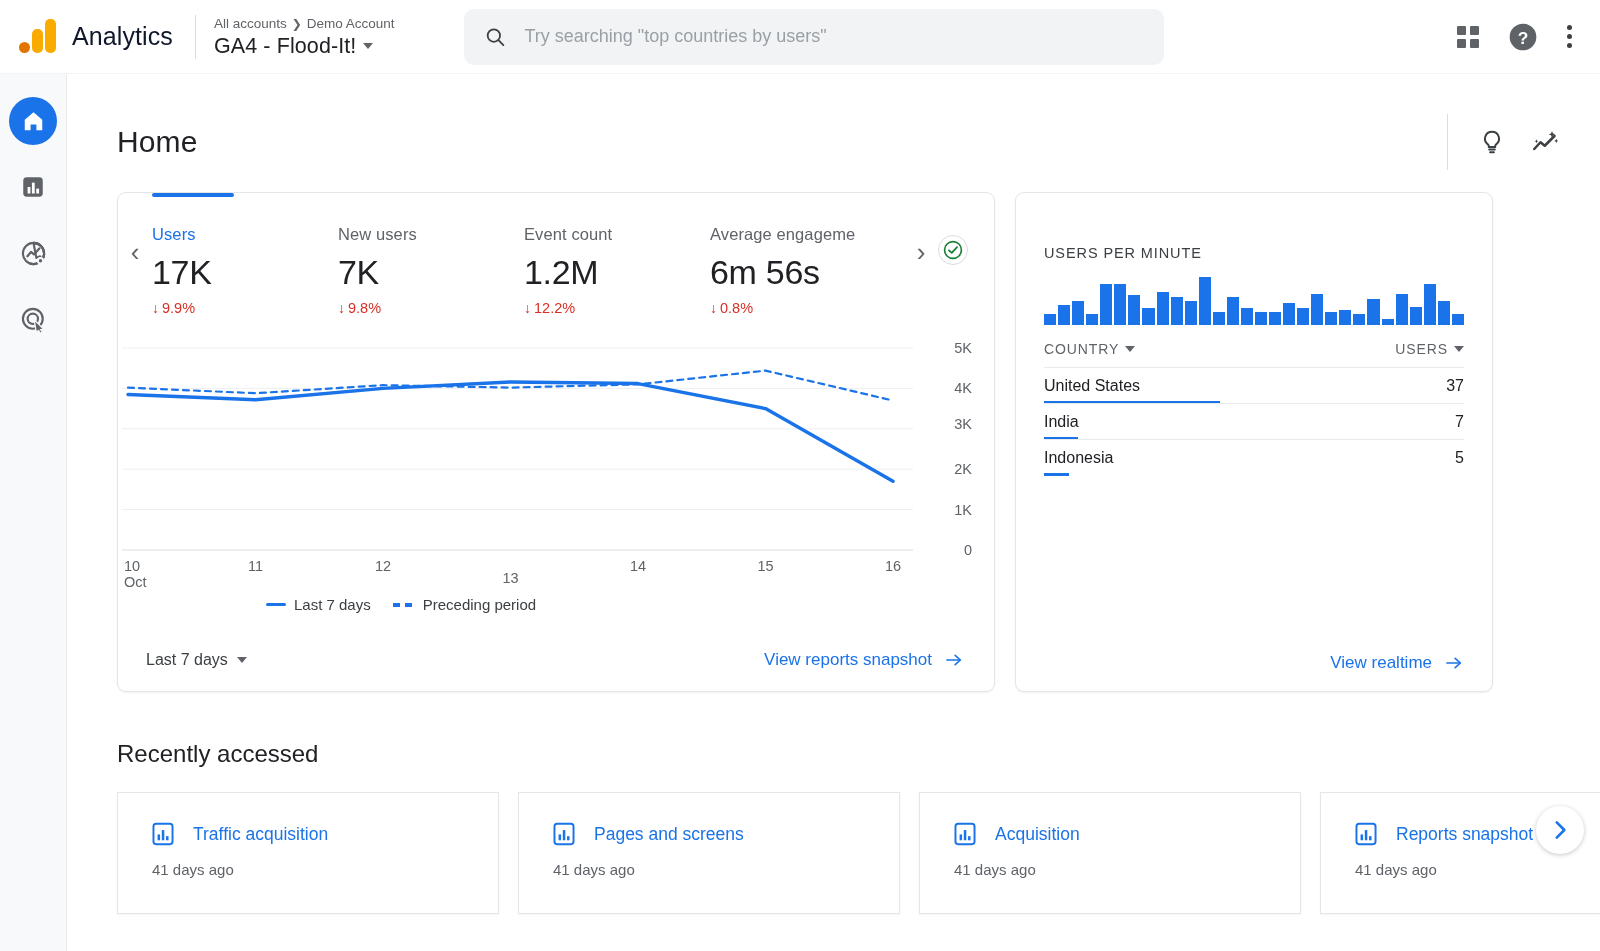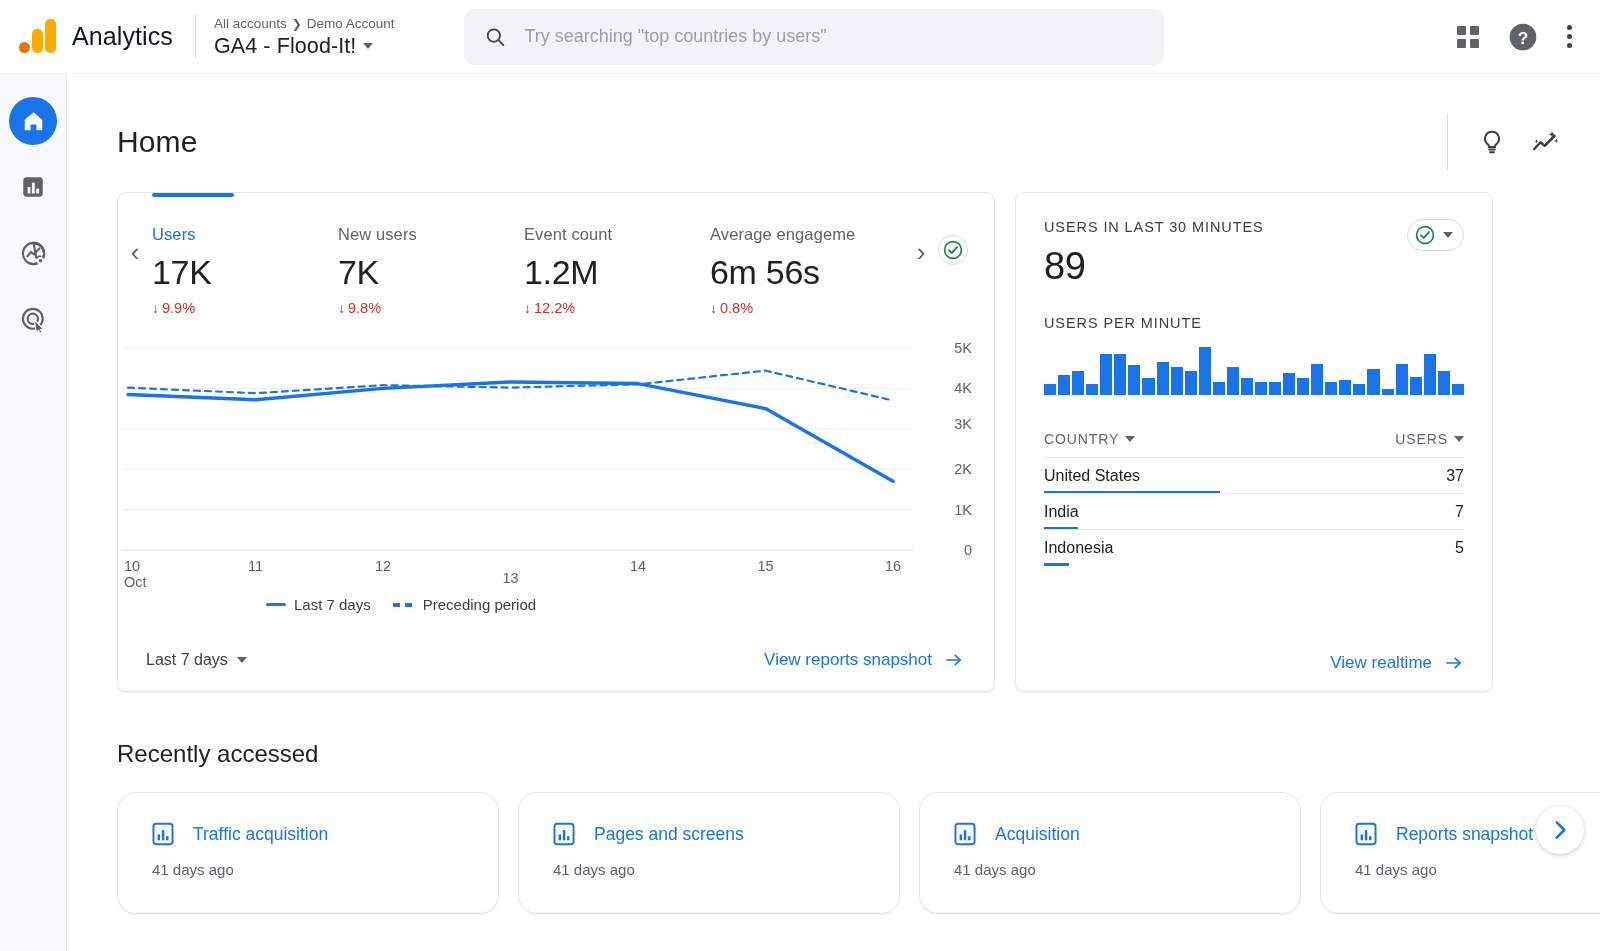--- a/index.html
+++ b/index.html
@@ -117,38 +117,38 @@
   
   .rt-head { display: flex; align-items: flex-start; }
   .rt-label { font-size: 14.5px; color: #3c4043; letter-spacing: .9px; font-weight: 500;}
   .rt-big { font-size: 38px; color: #202124; margin-top: 8px; letter-spacing: -.5px; line-height: 46px;}
   .rt-chip { margin-left: auto; display: flex; align-items: center; gap: 7px;
              border: 1px solid #dadce0; border-radius: 16px; padding: 4px 10px 4px 6px; cursor: pointer;}
   .rt-upm { font-size: 14.5px; color: #3c4043; letter-spacing: .9px; font-weight: 500; margin-top: 26px;}
   .bars { display: flex; align-items: flex-end; gap: 2px; height: 48px; margin-top: 16px; }
   .bars .bar { flex: 1; background: #1a73e8; }
 
-  .tbl-head { display: flex; margin-top: 36px; padding-bottom: 10px; justify-content: space-between; }
+  .tbl-head { display: flex; margin-top: 16px; padding-bottom: 10px; justify-content: space-between; }
   .th { font-size: 14px; color: #5f6368; letter-spacing: .9px; font-weight: 500;
         display: flex; align-items: center; gap: 6px; cursor: pointer;}
   .th.right { margin-left: auto; }
   .trow { position: relative; height: 36px; border-top: 1px solid #e8eaed; display: flex;
           align-items: center; }
   .trow:first-of-type { border-top: 1px solid #e8eaed; }
   .tc-country { font-size: 16px; color: #202124; }
   .tc-users { margin-left: auto; font-size: 16px; color: #202124; }
   .rowbar { position: absolute; left: 0; bottom: -1px; height: 3px; background: #1a73e8; }
   .rt-foot { position: absolute; bottom: 18px; right: 28px; display: flex; align-items: center;
              gap: 12px; color: #1a73e8; font-size: 17px; cursor: pointer;}
 
   
   .recent-title { font-size: 24px; color: #202124; padding: 48px 0 0 50px; }
   .recent-row { display: flex; gap: 19px; padding: 24px 0 0 50px; position: relative; }
   .rcard { width: 382px; height: 122px; background: #fff; border: 1px solid #e4e6e8;
-           border-radius: 19px; padding: 28px 0 0 32px; box-shadow: 0 1px 2px rgba(60,64,67,.06);
+           border-radius: 0; padding: 28px 0 0 32px; box-shadow: 0 1px 2px rgba(60,64,67,.06);
            flex: none; cursor: pointer;}
   .rcard-top { display: flex; align-items: center; gap: 17px; }
   .rcard-title { font-size: 17.5px; color: #1a73e8; white-space: nowrap; }
   .rcard-sub { font-size: 15px; color: #5f6368; margin-top: 14px; margin-left: 2px;}
   .scroll-next { position: absolute; right: 16px; top: 38px; width: 48px; height: 48px;
                  border-radius: 50%; background: #fff; box-shadow: 0 1px 4px rgba(60,64,67,.3);
                  display: flex; align-items: center; justify-content: center; cursor: pointer; z-index: 5;}
 </style>
 </head>
 <body>
@@ -367,33 +367,20 @@
           <span>View reports snapshot</span>
           <svg width="20" height="20" viewBox="0 0 24 24">
             <line x1="3.5" y1="12" x2="19" y2="12" stroke="#1a73e8" stroke-width="2" stroke-linecap="round"></line>
             <polyline points="13.4,6.4 19.6,12 13.4,17.6" fill="none" stroke="#1a73e8" stroke-width="2" stroke-linecap="round" stroke-linejoin="round"></polyline>
           </svg>
         </div>
       </div>
     </div>
 
     <div class="card card-right">
-      <div class="rt-head">
-        <div>
-          <div class="rt-label">USERS IN LAST 30 MINUTES</div>
-          <div class="rt-big">89</div>
-        </div>
-        <div class="rt-chip">
-          <svg width="22" height="22" viewBox="0 0 24 24">
-            <circle cx="12" cy="12" r="9.2" fill="none" stroke="#188038" stroke-width="1.8"></circle>
-            <polyline points="7.6,12.3 10.6,15.2 16.4,8.9" fill="none" stroke="#188038" stroke-width="1.9" stroke-linecap="round" stroke-linejoin="round"></polyline>
-          </svg>
-          <span class="caret"></span>
-        </div>
-      </div>
 
       <div class="rt-upm">USERS PER MINUTE</div>
       <div class="bars" id="rt-bars">
           <div class="bar" style="height: 11.0769px;"></div>
           <div class="bar" style="height: 20.3077px;"></div>
           <div class="bar" style="height: 24px;"></div>
           <div class="bar" style="height: 11.0769px;"></div>
           <div class="bar" style="height: 40.6154px;"></div>
           <div class="bar" style="height: 40.6154px;"></div>
           <div class="bar" style="height: 29.5385px;"></div>

